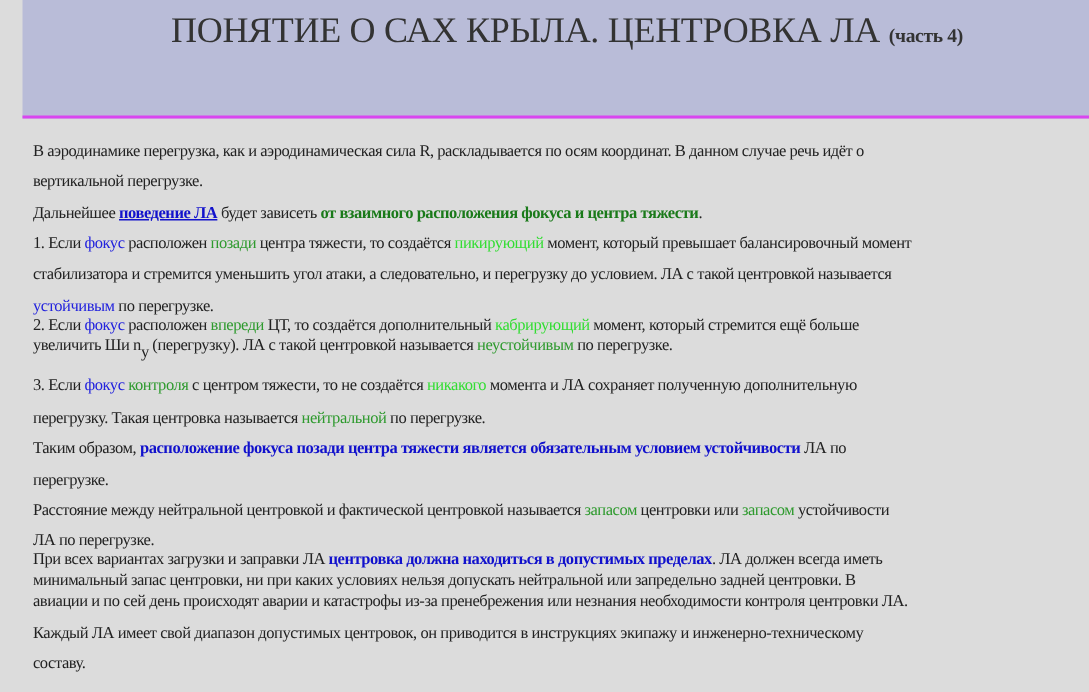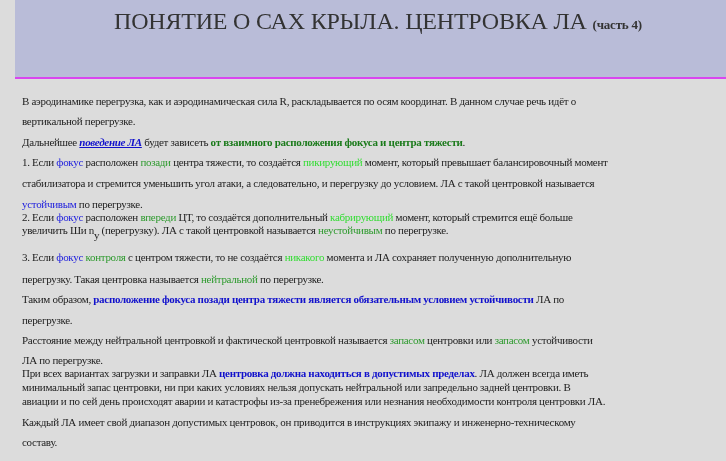--- a/index.html
+++ b/index.html
@@ -9,21 +9,21 @@
             border-bottom:2px solid #d946ef; }
   .title { position:absolute; left:0; top:8px; width:726px; text-align:center; font-size:24px; color:#333; letter-spacing:-0.2px; }
   .title .sub { font-size:13px; font-weight:bold; }
   .content { position:absolute; left:22px; top:0; width:690px; font-size:11px; letter-spacing:-0.3px; }
   .ln { position:absolute; left:0; white-space:nowrap; }
   .blue { color:#2222dd;margin-top:15px; }
   .g { color:#2e9a2e; }
   .lg { color:#33dd33; }
   .bg { color:#1a7a1a; font-weight:bold; }
   .bb { color:#1111cc; font-weight:bold; }
-  .link { color:#1111cc; font-weight:bold; text-decoration:underline;font-style:italic; }
+  .link { color:#1111cc; font-weight:bold; text-decoration:underline; }
   sub { font-size:11px; vertical-align:-5px; }
 </style>
 </head>
 <body>
 
 <div class="header">
   <div class="title">
     <span>ПОНЯТИЕ О САХ КРЫЛА. ЦЕНТРОВКА ЛА</span>
     <span class="sub">(часть 4)</span>
   </div>

